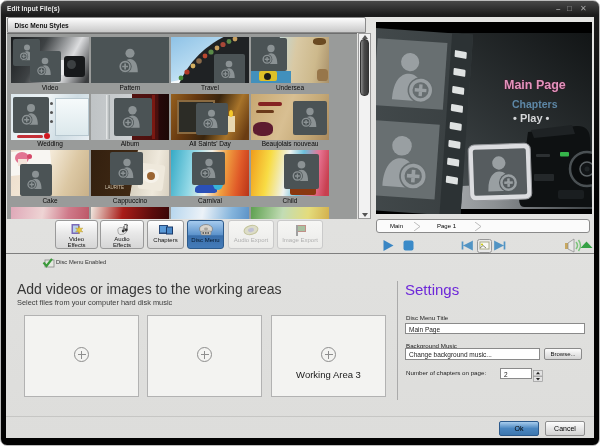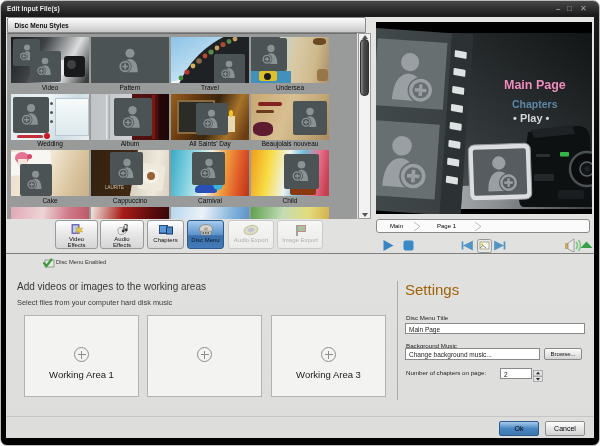--- a/index.html
+++ b/index.html
@@ -17,29 +17,29 @@
 #scroll{left:358px;top:33px;width:13px;height:186px;background:#f2f2f2;border:1px solid #9a9a9a;box-sizing:border-box;}
 #sthumb{left:360px;top:39px;width:9px;height:57px;background:linear-gradient(90deg,#8a8a8a,#4a4a4a 45%,#383838);border-radius:4px;border:1px solid #333;box-sizing:border-box;}
 .sarr{left:361.5px;width:0;height:0;border-left:3px solid transparent;border-right:3px solid transparent;}
 #preview{left:376px;top:22px;width:216px;height:192px;background:#000;}
 #tabbar{left:376px;top:219px;width:214px;height:14px;background:#fbfbfb;border:1px solid #8a8a8a;border-radius:3px;box-sizing:border-box;}
 .btn{position:absolute;top:220px;height:29px;background:linear-gradient(#ffffff,#e8e8e8 45%,#d6d6d6);border:1px solid #9a9a9a;border-radius:3px;box-sizing:border-box;text-align:center;font-size:6px;color:#111;}
 .btn.dis{background:linear-gradient(#f6f6f4,#ebebe9);border-color:#cacaca;color:#b0b0b0;}
 .btn.sel{background:linear-gradient(#a6cbee,#5e94cc 50%,#3a6fab 55%,#447bb8);border-color:#2c5a8c;color:#06182c;}
 #sepline{left:6px;top:252.5px;width:588px;height:1.5px;background:#7e7e7e;}
 #dme{left:56px;top:258.5px;font-size:5.8px;color:#333;}
-#heading{left:17px;top:281px;font-size:10px;color:#383838;}
+#heading{left:17px;top:281px;font-size:14px;color:#383838;}
 #subtext{left:17px;top:298px;font-size:7.4px;color:#3a3a3a;}
 .wa{position:absolute;top:315px;width:115px;height:82px;background:#f3f3f1;border:1px solid #b2b2b2;box-sizing:border-box;}
 .wa .plus{position:absolute;left:50%;top:31px;width:13px;height:13px;margin-left:-7.5px;border:1.5px solid #8e8e8e;border-radius:50%;}
 .wa .plus:before{content:"";position:absolute;left:2.5px;top:5.75px;width:8px;height:1.5px;background:#8e8e8e;}
 .wa .plus:after{content:"";position:absolute;left:5.75px;top:2.5px;width:1.5px;height:8px;background:#8e8e8e;}
 .wa .wlbl{position:absolute;width:100%;top:53px;text-align:center;font-size:9.5px;color:#1a1a1a;}
 #vsep{left:397px;top:281px;width:1px;height:119px;background:#aaa;}
-#settings{left:405px;top:281px;font-size:15px;color:#a16207;}
+#settings{left:405px;top:281px;font-size:15px;color:#6d28d9;}
 .slbl{position:absolute;font-size:6.2px;color:#222;}
 .sinput{position:absolute;background:#fff;border:1px solid #8a8a8a;box-sizing:border-box;font-size:6.5px;color:#222;padding:2px 0 0 3px;}
 #browse{left:544px;top:348px;width:38px;height:11.5px;background:linear-gradient(#fdfdfd,#d4d4d4);border:1px solid #8a8a8a;border-radius:2px;box-sizing:border-box;text-align:center;font-size:6px;color:#111;line-height:10px;}
 #footsep{left:6px;top:416px;width:588px;height:1px;background:#c6c6c4;}
 .fbtn{position:absolute;top:421px;width:40px;height:15px;border-radius:2px;box-sizing:border-box;text-align:center;font-size:7px;line-height:14px;color:#000;}
 #ok{left:499px;background:linear-gradient(#a8cdee,#4a86c0 50%,#3d76ae);border:1px solid #2c5a8c;}
 #cancel{left:545px;background:linear-gradient(#fdfdfd,#d2d2d2);border:1px solid #8f8f8f;}
 </style>
 </head>
 <body>
@@ -373,21 +373,20 @@
     <rect x="3" y="2" width="9" height="7" fill="#e4e8e0" stroke="#888" stroke-width="0.8"></rect>
     <path d="M1.5,4.5 L4.5,8 L10,0.8" stroke="#3a9a3a" stroke-width="2.2" fill="none"></path>
   </svg>
 <div id="dme" class="abs">Disc Menu Enabled</div>
 
 <div id="heading" class="abs">Add videos or images to the working areas</div>
 <div id="subtext" class="abs">Select files from your computer hard disk music</div>
 
 <div class="wa" style="left:24px;">
     <div class="plus"></div>
-    <div class="wlbl">Working Area 1</div>
   </div>
 <div class="wa" style="left:147px;">
     <div class="plus"></div>
   </div>
 <div class="wa" style="left:271px;">
     <div class="plus"></div>
     <div class="wlbl">Working Area 3</div>
   </div>
 
 <div id="vsep" class="abs"></div>

